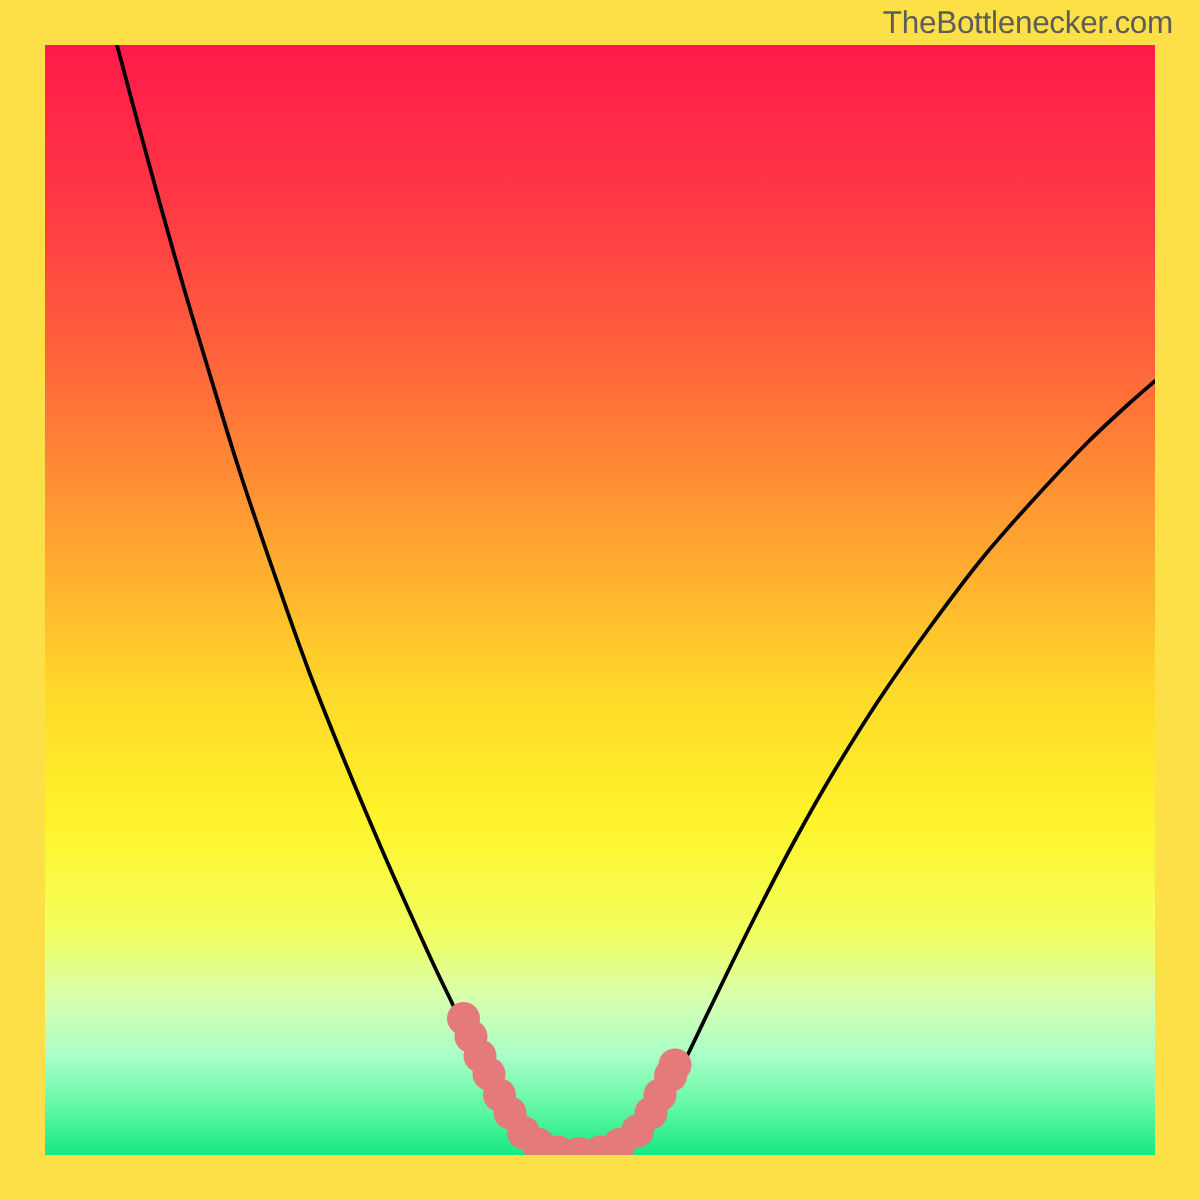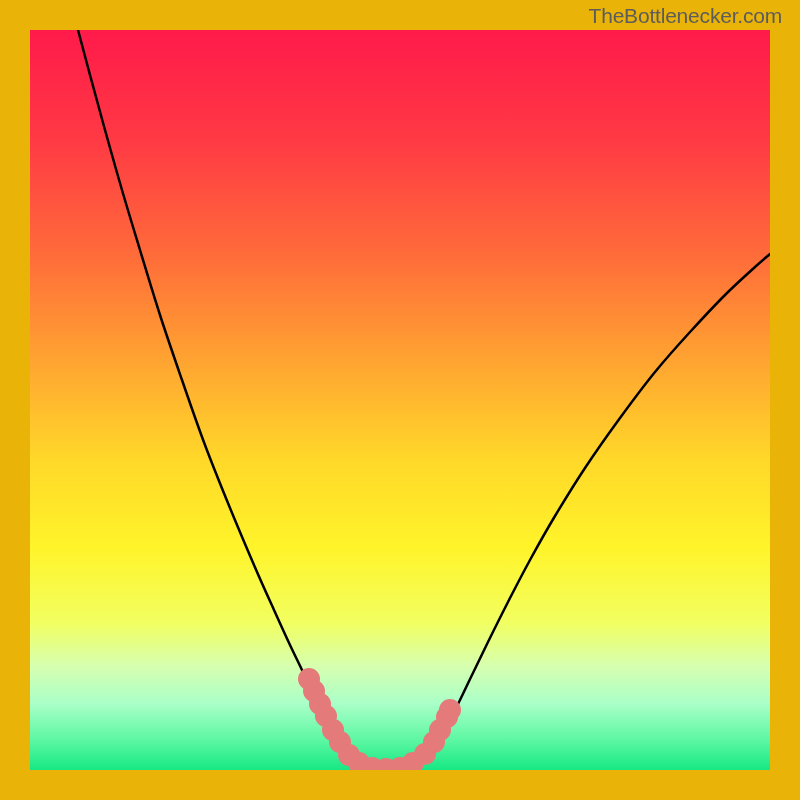--- a/index.html
+++ b/index.html
@@ -8,21 +8,21 @@
     width: 800px;
     height: 800px;
     overflow: hidden;
     background: #000;
     font-family: Arial, Helvetica, sans-serif;
   }
   .frame {
     position: absolute;
     top: 0; left: 0;
     width: 800px; height: 800px;
-    background: #eab308;
+    background: #fde047;
   }
   .plot-area {
     position: absolute;
     top: 30px;
     left: 30px;
     width: 740px;
     height: 740px;
     overflow: hidden;
   }
   .watermark {

